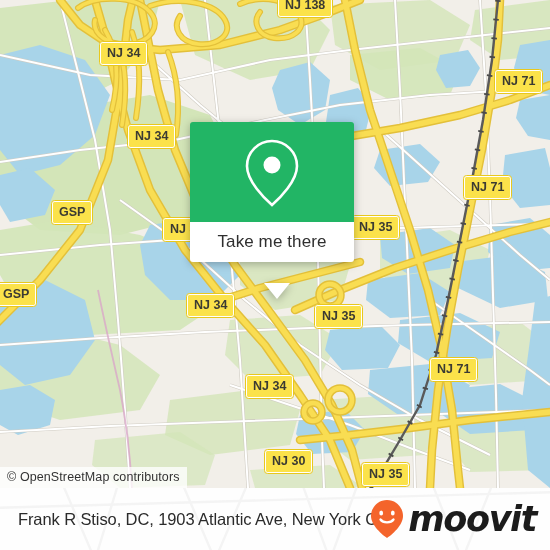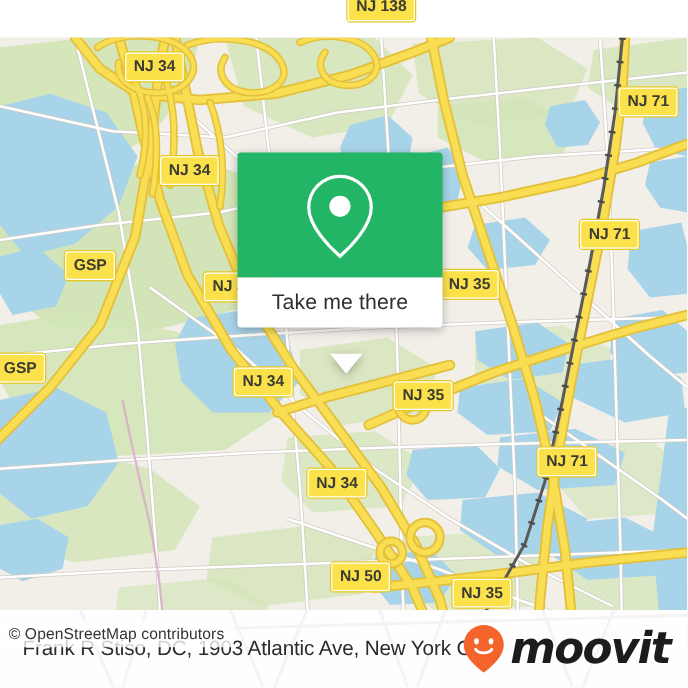--- a/index.html
+++ b/index.html
@@ -5,21 +5,20 @@
   html,body{margin:0;padding:0;background:#fff;}
   body{font-family:"Liberation Sans","DejaVu Sans",sans-serif;}
   #screen{
     position:relative;width:550px;height:550px;overflow:hidden;
     background:#fff;
   }
   
   #map{
     position:absolute;left:0;top:0;width:550px;height:488px;overflow:hidden;
     background:#f2efe9;
-    margin-top:30px;
   }
   #map svg{position:absolute;left:0;top:0;}
   .attrib{
     position:absolute;left:0;top:467px;
     background:rgba(255,255,255,0.78);
     font-size:12.5px;color:#333;
     padding:3px 7px 4px 7px;
     letter-spacing:.1px;
     z-index:40;
   }
@@ -259,21 +258,21 @@
       <div class="shield" style="left: 128px; top: 125px;">NJ 34</div>
       <div class="shield" style="left: 464px; top: 176px;">NJ 71</div>
       <div class="shield" style="left: 52px; top: 201px;">GSP</div>
       <div class="shield" style="left: 163px; top: 218px;">NJ 34</div>
       <div class="shield" style="left: 352px; top: 216px;">NJ 35</div>
       <div class="shield" style="left: -4px; top: 283px;">GSP</div>
       <div class="shield" style="left: 187px; top: 294px;">NJ 34</div>
       <div class="shield" style="left: 315px; top: 305px;">NJ 35</div>
       <div class="shield" style="left: 430px; top: 358px;">NJ 71</div>
       <div class="shield" style="left: 246px; top: 375px;">NJ 34</div>
-      <div class="shield" style="left: 265px; top: 450px;">NJ 50</div>
+      <div class="shield" style="left: 265px; top: 450px;">NJ 30</div>
       <div class="shield" style="left: 362px; top: 463px;">NJ 35</div>
     </div>
 
   <div id="popup">
     <div id="popup-head">
       <svg width="64" height="72" viewBox="0 0 64 72">
         <path d="M32 5 C18.2 5 7 16.2 7 30 C7 45 24 62 32 69 C40 62 57 45 57 30 C57 16.2 45.8 5 32 5 Z" fill="none" stroke="#ffffff" stroke-width="2.6"></path>
         <circle cx="32" cy="29" r="8.5" fill="#ffffff"></circle>
       </svg>
     </div>

